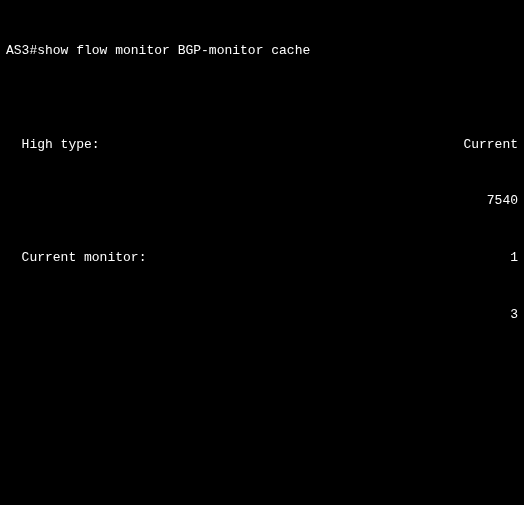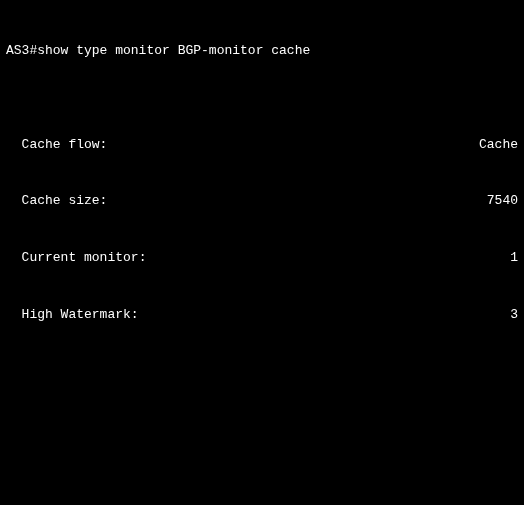--- a/index.html
+++ b/index.html
@@ -32,34 +32,34 @@
     }
     .flow-section {
       margin-top: 8px;
     }
   </style>
 </head>
 <body>
 
 <div class="terminal-content">
   <div class="line">
-    <span>AS3#show type monitor BGP-monitor cache</span>
+    <span>AS3#show flow monitor BGP-monitor cache</span>
   </div>
   <div class="section-block">
     <div class="line">
-      <span class="label">  </span><span>Cache flow:</span><span style="flex:1"></span><span>Cache</span>
+      <span class="label">  </span><span>High type:</span><span style="flex:1"></span><span>Current</span>
     </div>
     <div class="line">
-      <span class="label">  </span><span>Cache size:</span><span style="flex:1"></span><span>7540</span>
+      <span class="label">  </span><span style="flex:1"></span><span>7540</span>
     </div>
     <div class="line">
       <span>  </span><span>Current monitor:</span><span style="flex:1"></span><span>1</span>
     </div>
     <div class="line">
-      <span>  </span><span>High Watermark:</span><span style="flex:1"></span><span>3</span>
+      <span>  </span><span style="flex:1"></span><span>3</span>
     </div>
   </div>
 
   <div class="flow-section">
     <div class="line">&nbsp;</div>
     
     
     
     
     

